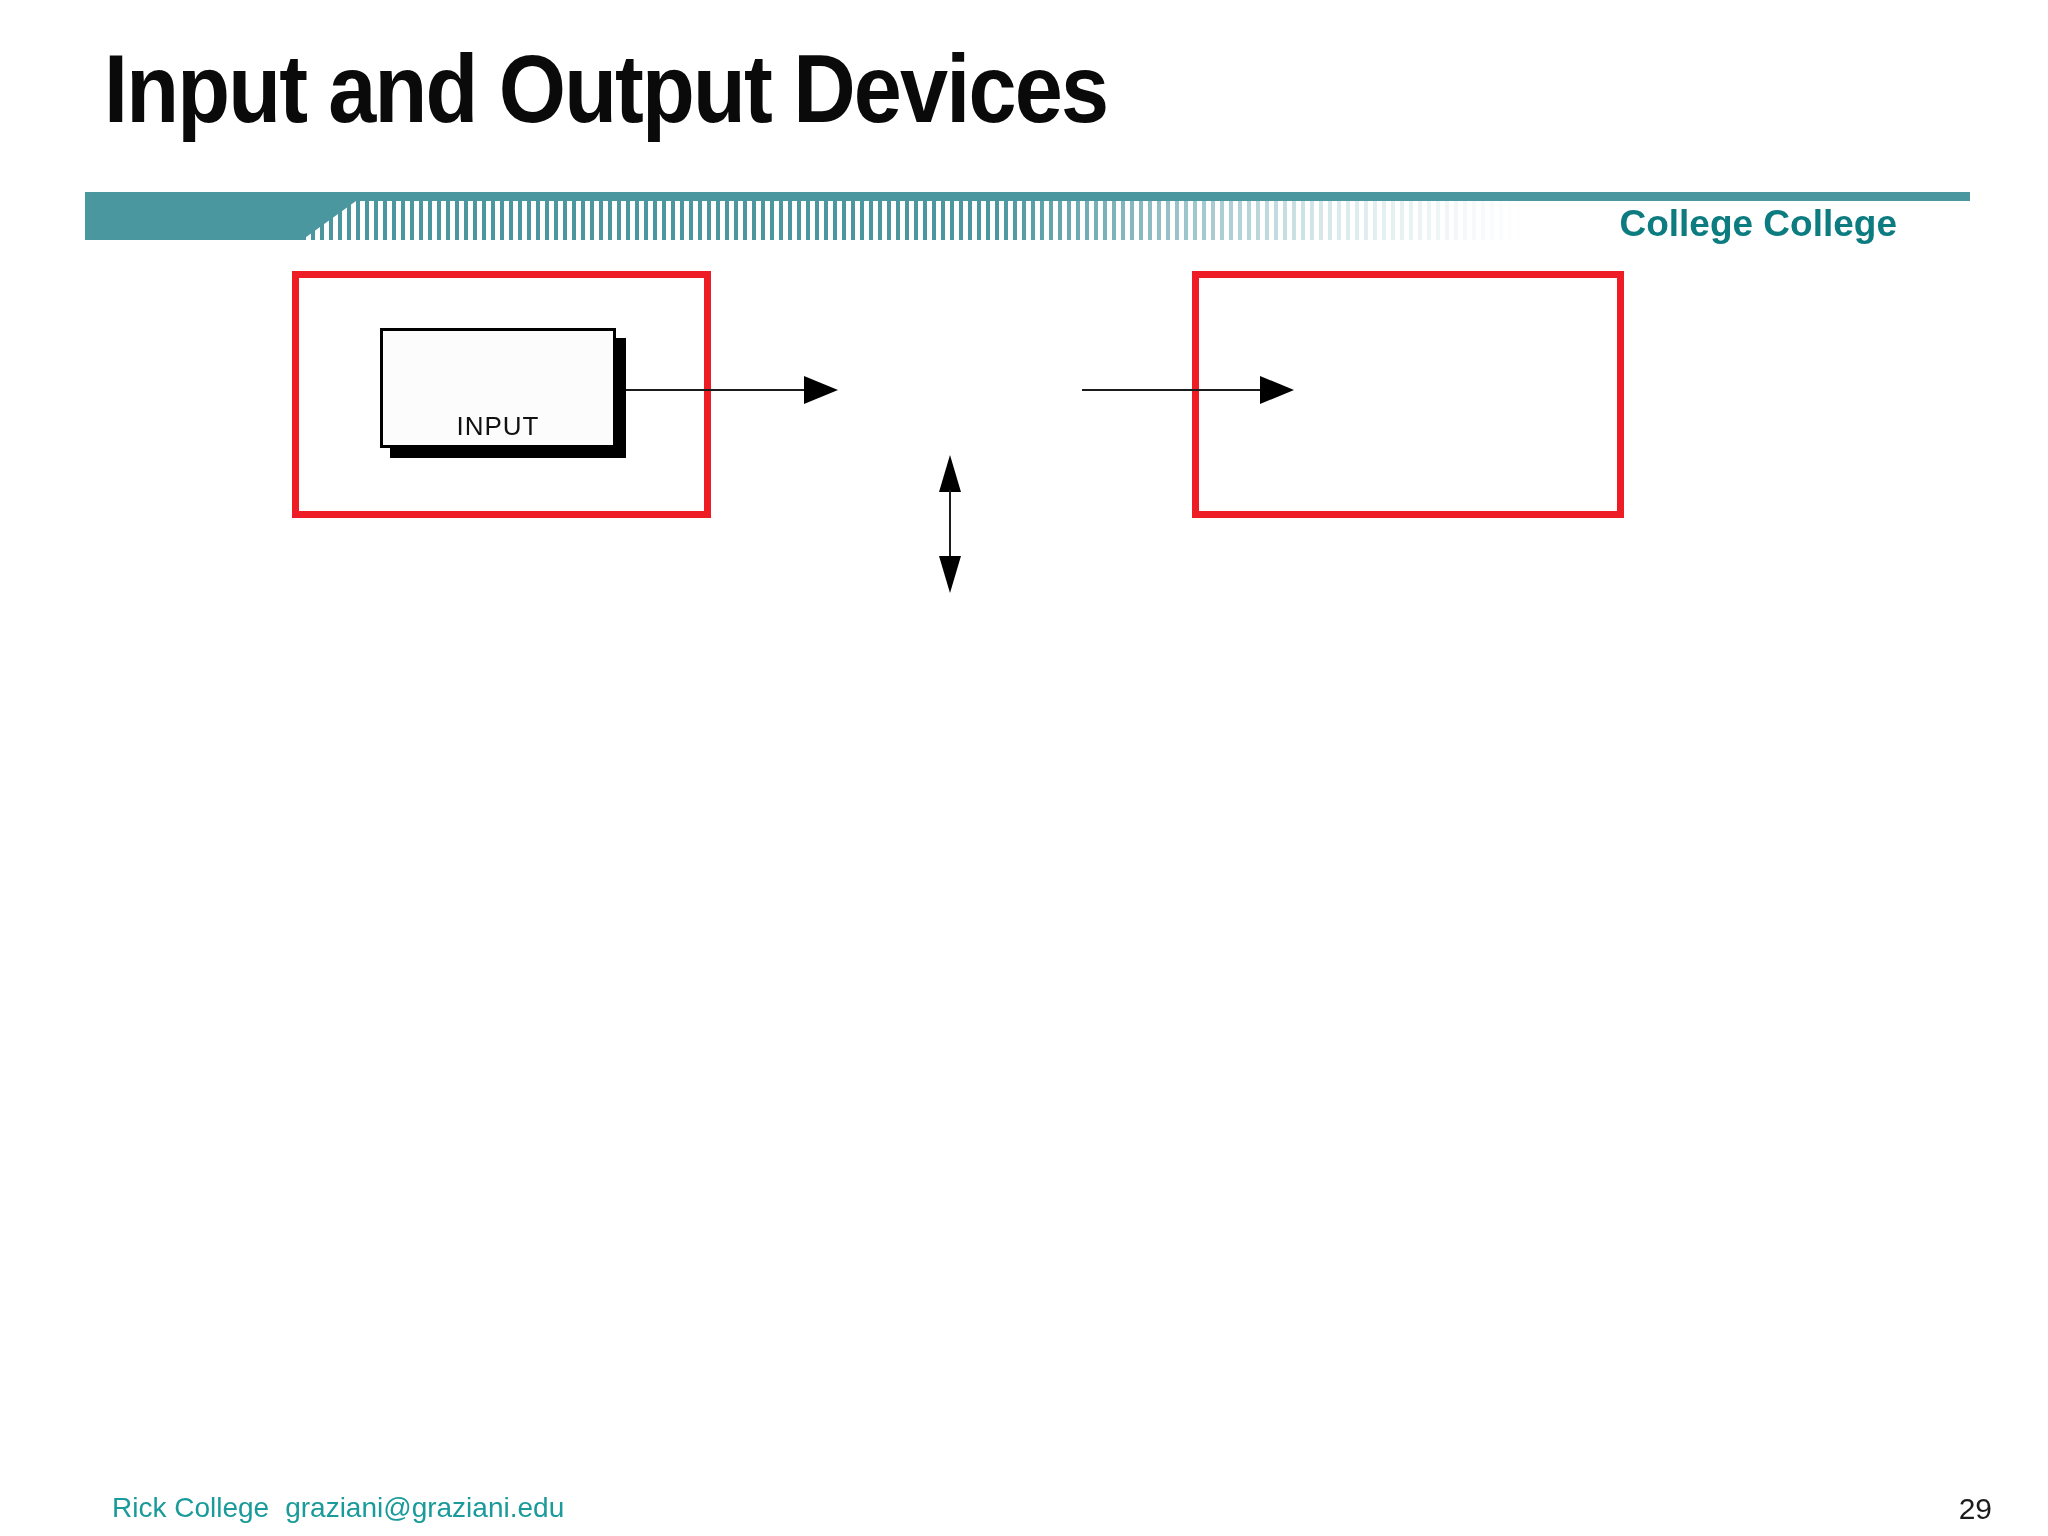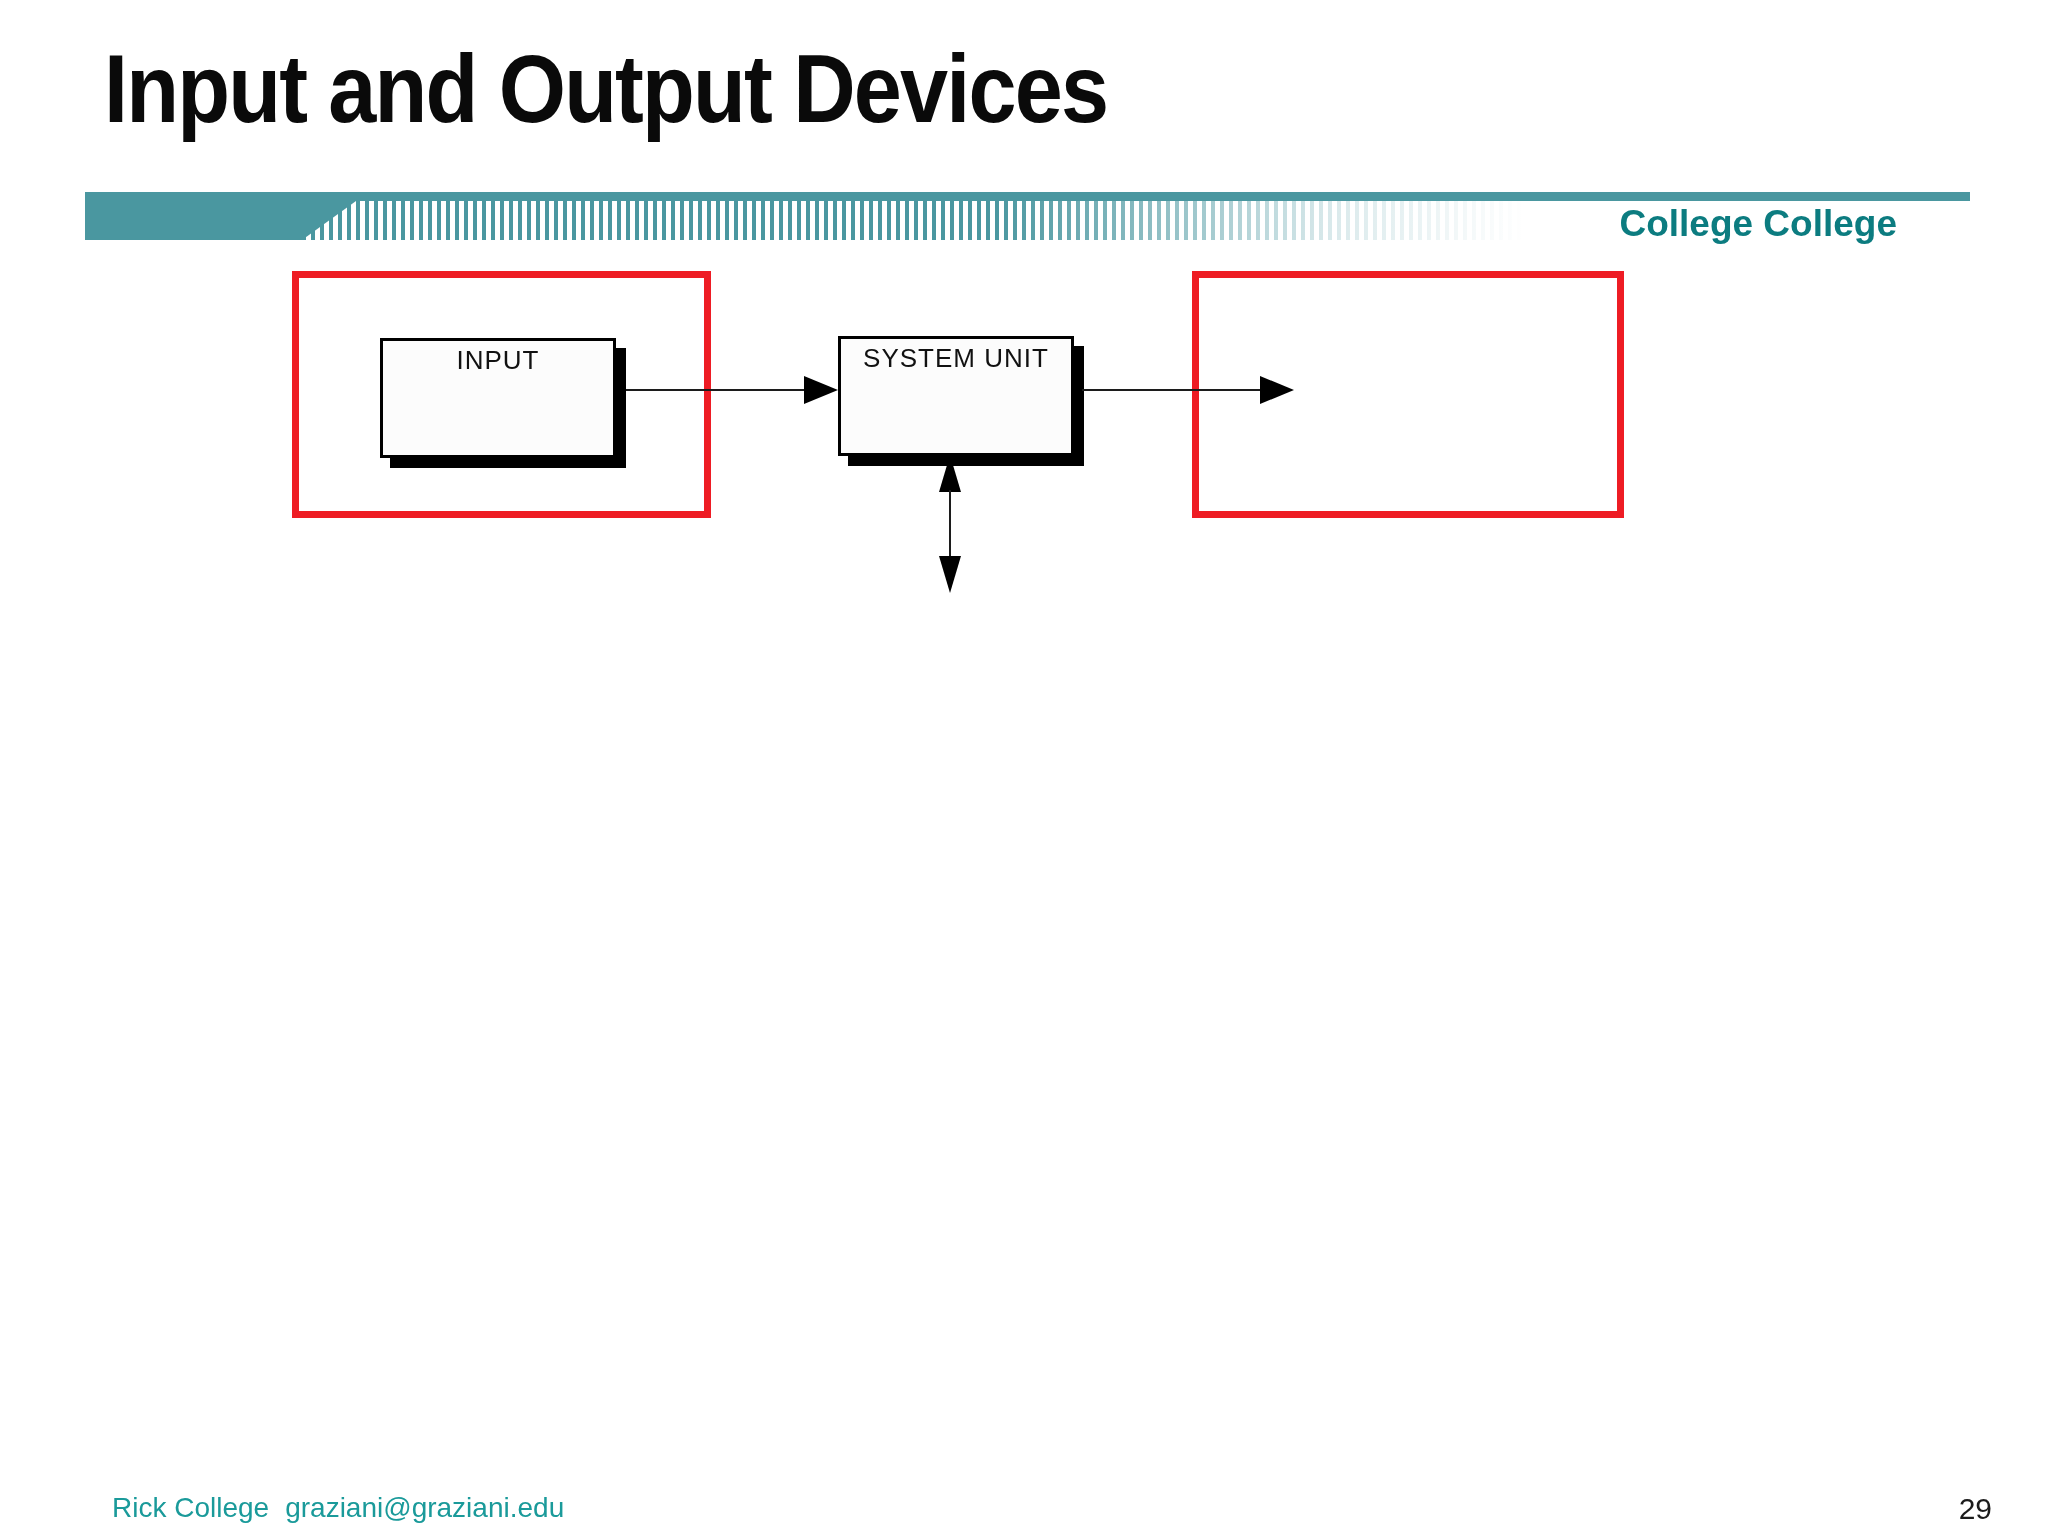--- a/index.html
+++ b/index.html
@@ -54,23 +54,22 @@
     position:absolute;box-sizing:border-box;
     border:7px solid #ee1c24;background:transparent;
   }
   .hl-input{left:292px;top:271px;width:419px;height:247px;}
   .hl-output{left:1192px;top:271px;width:432px;height:247px;}
   .dbox{
     position:absolute;box-sizing:border-box;
     width:236px;height:120px;
     background:#fcfcfc;border:3px solid #000;
     box-shadow:10px 10px 0 0 #000;
-    display:flex;align-items:flex-start;justify-content:center;
+    display:flex;align-items:flex-end;justify-content:center;
     text-align:center;
-    margin-top:10px;
   }
   .dbox .lbl{
     font-size:26px;color:#111;letter-spacing:1px;line-height:38px;
   }
   .box-input{left:380px;top:328px;}
   .box-system{left:838px;top:326px;}
   .box-output{left:1298px;top:326px;}
   .box-storage{left:840px;top:604px;}
   .h-line{position:absolute;height:2px;background:#1c1c1c;}
   .line-1{left:626px;top:389px;width:180px;}
@@ -123,23 +122,20 @@
     <div class="brand">College College</div>
   </div>
 
   <div class="hl-rect hl-input"></div>
   <div class="hl-rect hl-output"></div>
 
   <div class="dbox box-input">
     <span class="lbl">INPUT</span>
   </div>
 
-  <div class="dbox box-system">
-    <span class="lbl">SYSTEM UNIT</span>
-  </div>
 
 
 
   <div class="h-line line-1"></div>
   <div class="head-right head-1"></div>
 
   <div class="h-line line-2"></div>
   <div class="head-right head-2"></div>
 
   <div class="head-up"></div>

